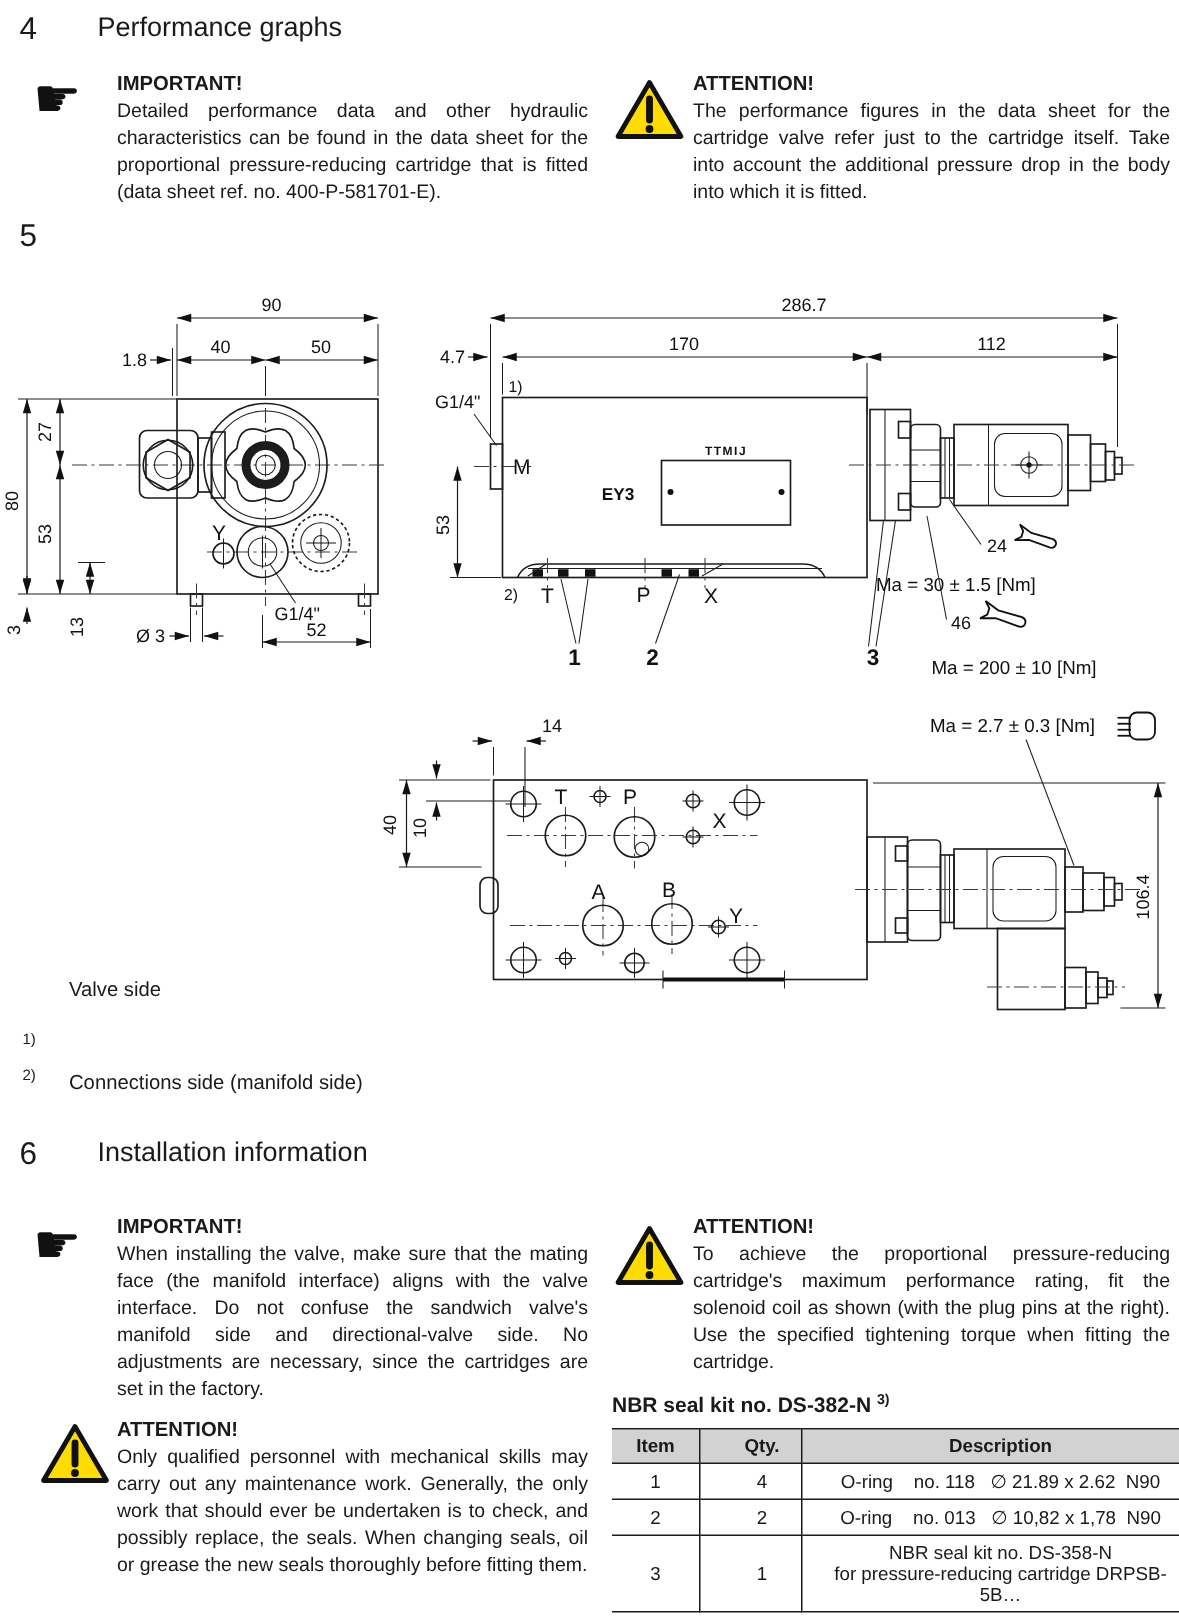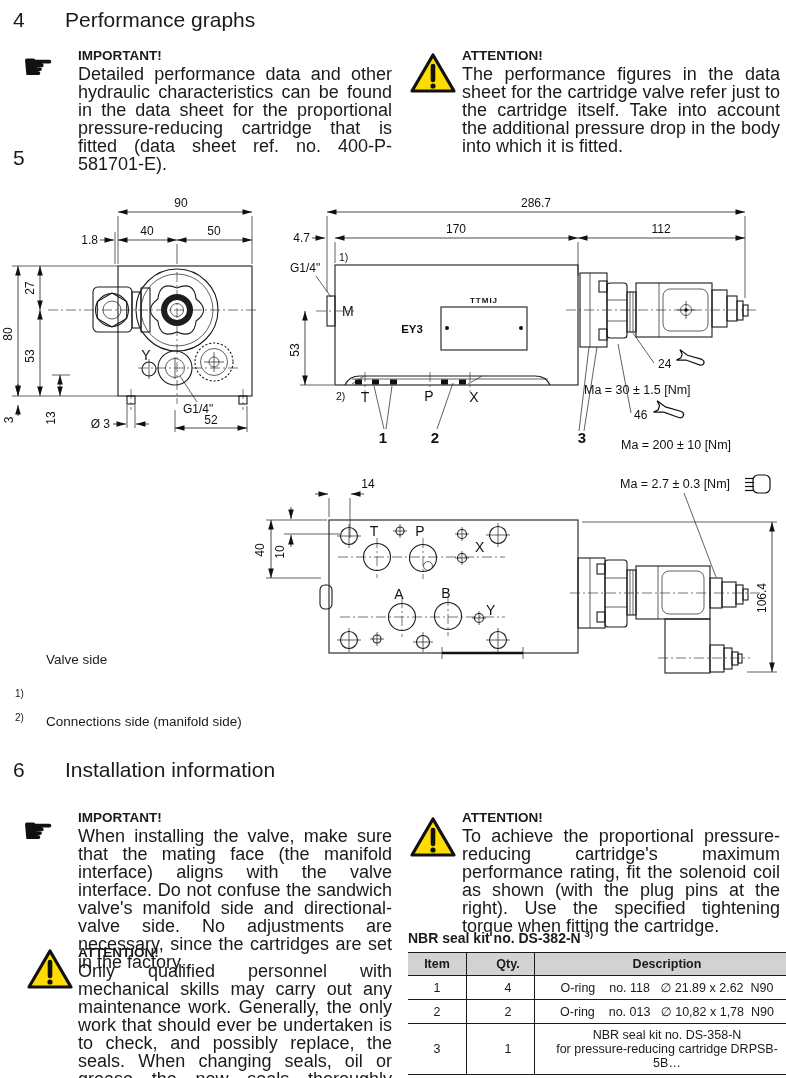--- a/index.html
+++ b/index.html
@@ -1,22 +1,22 @@
 <!DOCTYPE html>
 <html><head>
 <meta charset="utf-8">
 <style>
   html,body{margin:0;padding:0;background:#fff;}
   .page{position:relative;width:786px;height:1078px;background:#ffffff;overflow:hidden;
         font-family:"Liberation Sans",sans-serif;color:#1a1a1a;}
   .abs{position:absolute;}
   .h-num{position:absolute;font-size:21px;left:13px;}
-  .h-title{position:absolute;font-size:21px;left:65px;white-space:nowrap;}
+  .h-title{position:absolute;font-size:18px;left:65px;white-space:nowrap;}
   .note-title{font-weight:bold;font-size:13.5px;line-height:18px;}
-  .note-body{font-size:18px;line-height:18px;text-align:justify;}
+  .note-body{font-size:13px;line-height:18px;text-align:justify;}
   .hand-icon{font-family:"DejaVu Sans",sans-serif;font-size:36px;line-height:30px;color:#111;}
   .fn-sup{position:absolute;left:15px;font-size:10px;}
   .fn-text{position:absolute;left:46px;font-size:13.5px;}
   .kit-title{position:absolute;left:408px;top:928px;font-size:14px;font-weight:bold;}
   .kit-title sup{font-size:9.5px;}
   table.kit{position:absolute;left:408px;top:952px;border-collapse:collapse;table-layout:fixed;width:350px;
             font-size:12.5px;}
   table.kit th,table.kit td{border-top:1px solid #1a1a1a;border-bottom:1px solid #1a1a1a;padding:4px 2px;}
   table.kit .c1{width:54px;text-align:center;border-right:1px solid #1a1a1a;margin-top:36px;}
   table.kit .c2{width:48px;text-align:center;border-right:1px solid #1a1a1a;padding-left:17px;}

